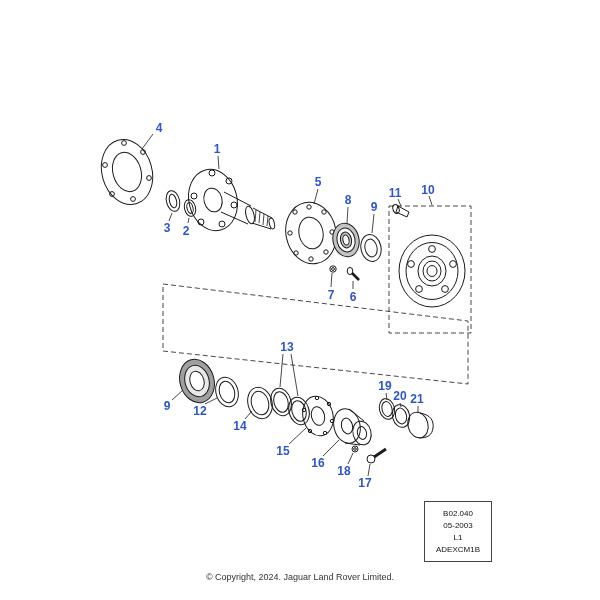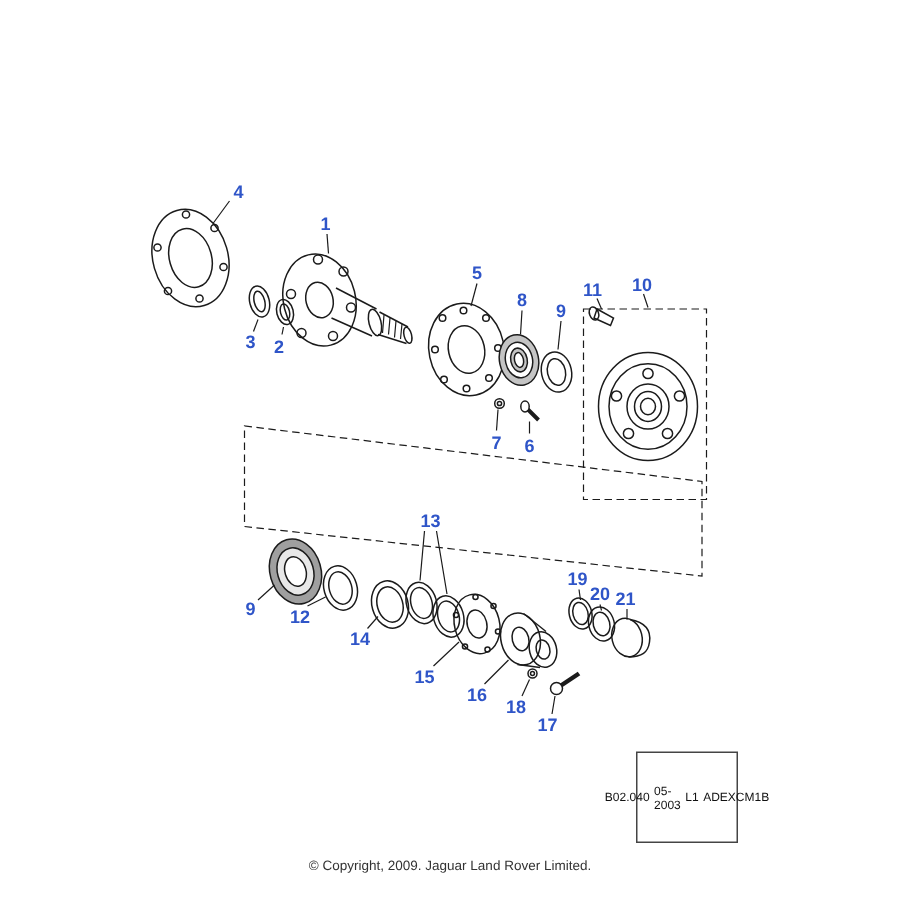--- a/index.html
+++ b/index.html
@@ -19,21 +19,21 @@
     font-family:"Liberation Sans", sans-serif;
     font-size:12px;
     font-weight:bold;
     cursor:pointer;
   }
   .info-box {
     position:absolute;
     left:424px; top:501px;
     width:68px; height:61px;
     border:1px solid #444;
-    display:flex; flex-direction:row;
+    display:flex; flex-direction:column;
     justify-content:center; align-items:center;
     gap:3px;
     font-size:8px;
     color:#111;
     background:#fff;
   }
   .copyright {
     position:absolute;
     left:0; right:0; top:572px;
     text-align:center;
@@ -260,14 +260,14 @@
       </g>
   </svg>
 
   <div class="info-box">
     <div>B02.040</div>
     <div>05-2003</div>
     <div>L1</div>
     <div>ADEXCM1B</div>
   </div>
 
-  <div class="copyright">© Copyright, 2009. Jaguar Land Rover Limited.</div>
+  <div class="copyright">© Copyright, 2024. Jaguar Land Rover Limited.</div>
 </div>
 
 </body></html>

